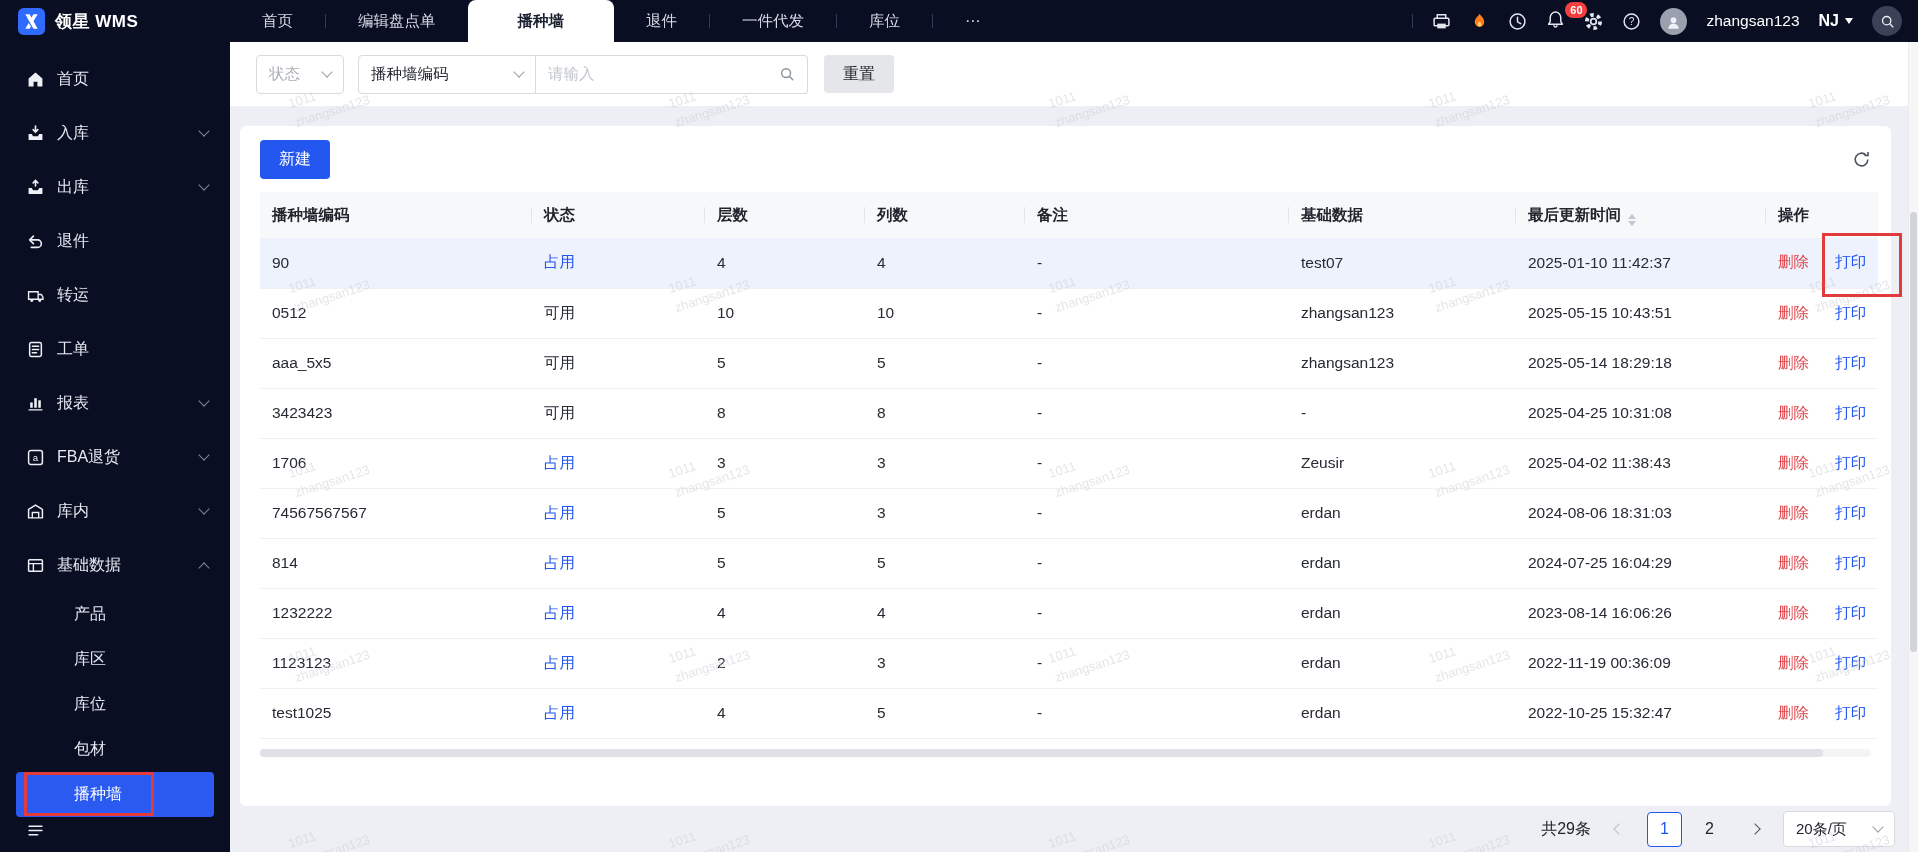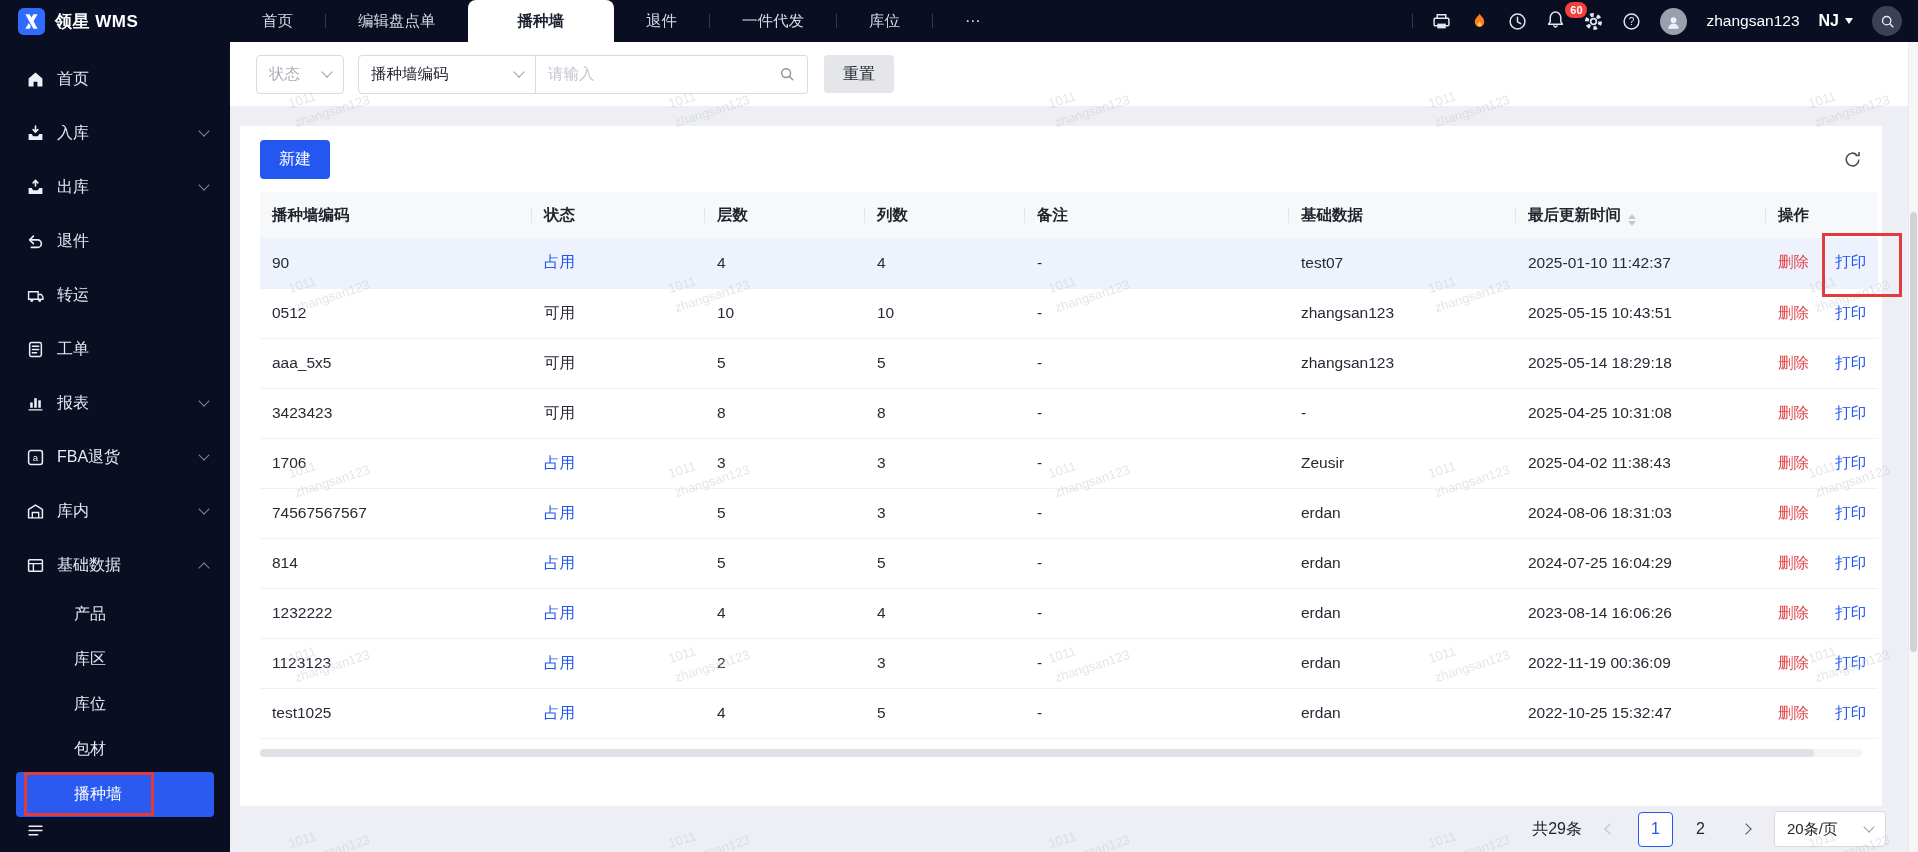--- a/index.html
+++ b/index.html
@@ -39,42 +39,42 @@
   .icon.s svg{width:17px;height:17px}
   .side-item .lbl{flex:1}
   .schev{display:inline-block;width:8px;height:8px;border-right:1.6px solid #7e8599;border-bottom:1.6px solid #7e8599;margin-right:4px}
   .schev.down{transform:rotate(45deg);margin-top:-4px}
   .schev.up{transform:rotate(-135deg);margin-top:6px}
   .sub-item{height:45px;display:flex;align-items:center;padding-left:74px;font-size:16px;cursor:pointer;color:#e2e6f0;white-space:nowrap}
   .sub-item.active{background:#2b5af0;margin:0 16px;padding-left:58px;border-radius:4px;color:#fff}
   .side-bottom{margin-top:auto;padding-left:27px;height:30px;color:#eef0f6;overflow:hidden}
   .side-bottom svg{width:17px;height:17px}
 
-  .main{flex:1;position:relative;display:flex;flex-direction:column;min-width:0;padding-right:10px}
+  .main{flex:1;position:relative;display:flex;flex-direction:column;min-width:0;padding-right:1px}
 
   
   .filterbar{flex:0 0 64px;height:64px;background:#fff;display:flex;align-items:center;gap:14px;padding-left:26px}
   .select{border:1px solid #d8dade;border-radius:4px;background:#fff;display:inline-flex;align-items:center;justify-content:space-between;padding:0 12px;font-size:15.5px;color:#23262e;cursor:pointer;height:39px}
   .select .ph{color:#a9adb5}
   .select.sm{width:88px}
   .select.md{width:178px;border-radius:4px 0 0 4px}
   .chev{display:inline-block;width:8px;height:8px;border-right:1.6px solid currentColor;border-bottom:1.6px solid currentColor;color:#9aa0aa}
   .chev.down{transform:rotate(45deg);margin-top:-4px}
   .chev.left{transform:rotate(135deg)}
   .chev.right{transform:rotate(-45deg)}
   .compound{display:inline-flex}
   .search-input{width:272px;height:39px;border:1px solid #d8dade;border-left:none;border-radius:0 4px 4px 0;background:#fff;display:flex;align-items:center;padding:0 12px}
   .search-input input{border:none;outline:none;flex:1;font-size:15.5px;font-family:inherit;color:#23262e;background:transparent;min-width:0}
   .search-input input::placeholder{color:#c3c7ce}
   .icon.inp{color:#8b919c;cursor:pointer}
   .icon.inp svg{width:16px;height:16px}
   .btn-reset{height:38px;padding:0 19px;background:#e4e6ea;border:none;border-radius:4px;font-size:16px;color:#23262e;cursor:pointer;font-family:inherit;margin-left:2px}
 
   
-  .panel{background:#fff;margin:20px 26px 0 10px;flex:1;padding:0 20px;border-radius:0;min-height:0}
+  .panel{background:#fff;margin:20px 26px 0 10px;flex:1;padding:0 20px;border-radius:6px;min-height:0}
   .toolbar{height:66px;display:flex;align-items:center;justify-content:space-between}
   .btn-primary{height:39px;padding:0 19px;background:#2456f0;color:#fff;border:none;border-radius:4px;font-size:16px;cursor:pointer;font-family:inherit}
   .icon.refresh{color:#4a515e;cursor:pointer}
   .icon.refresh svg{width:19px;height:19px}
   table.grid{width:100%;border-collapse:collapse;table-layout:fixed;font-size:15.5px}
   thead th{height:46px;background:#f7f8fa;text-align:left;padding:0 12px;color:#20242c;font-weight:600;position:relative;white-space:nowrap;overflow:hidden}
   thead th:not(:last-child)::after{content:"";position:absolute;right:0;top:15px;height:16px;width:1px;background:#e3e5e9}
   tbody td{height:50px;border-bottom:1px solid #f0f1f3;padding:0 12px;color:#262a33;white-space:nowrap;overflow:hidden}
   tr.hl{background:#edf2fd}
   .status.occupied{color:#2456f0}

